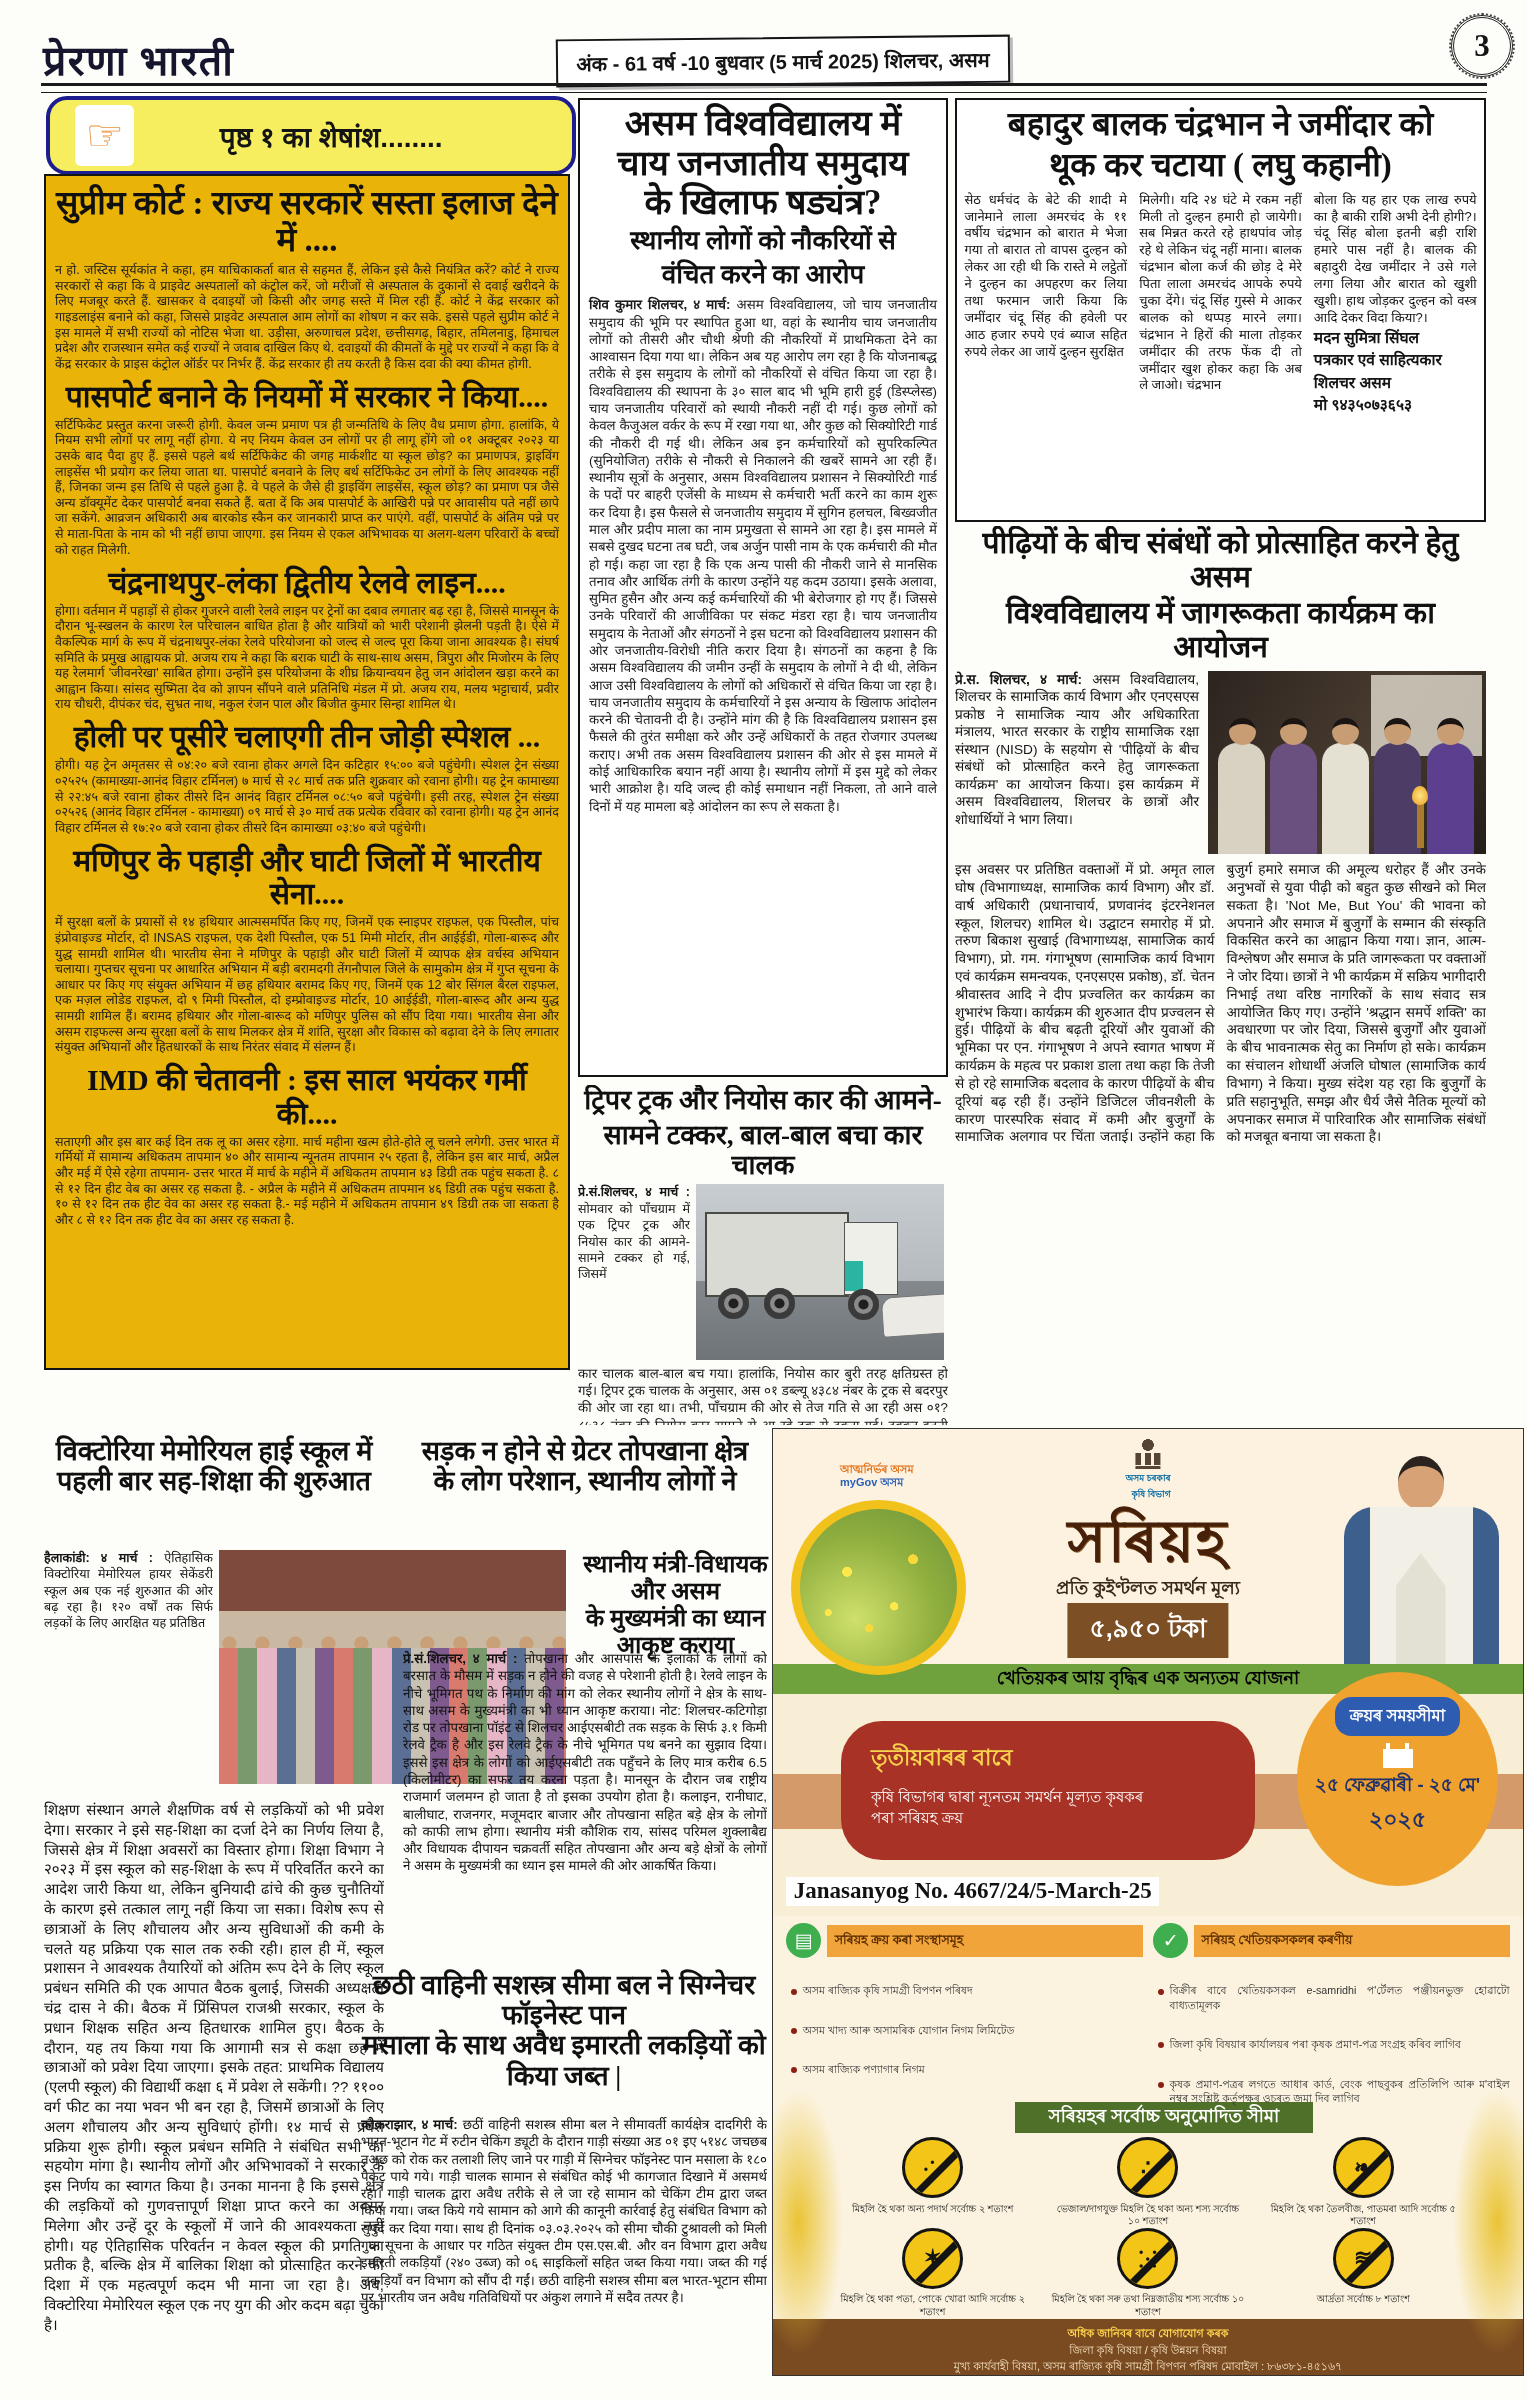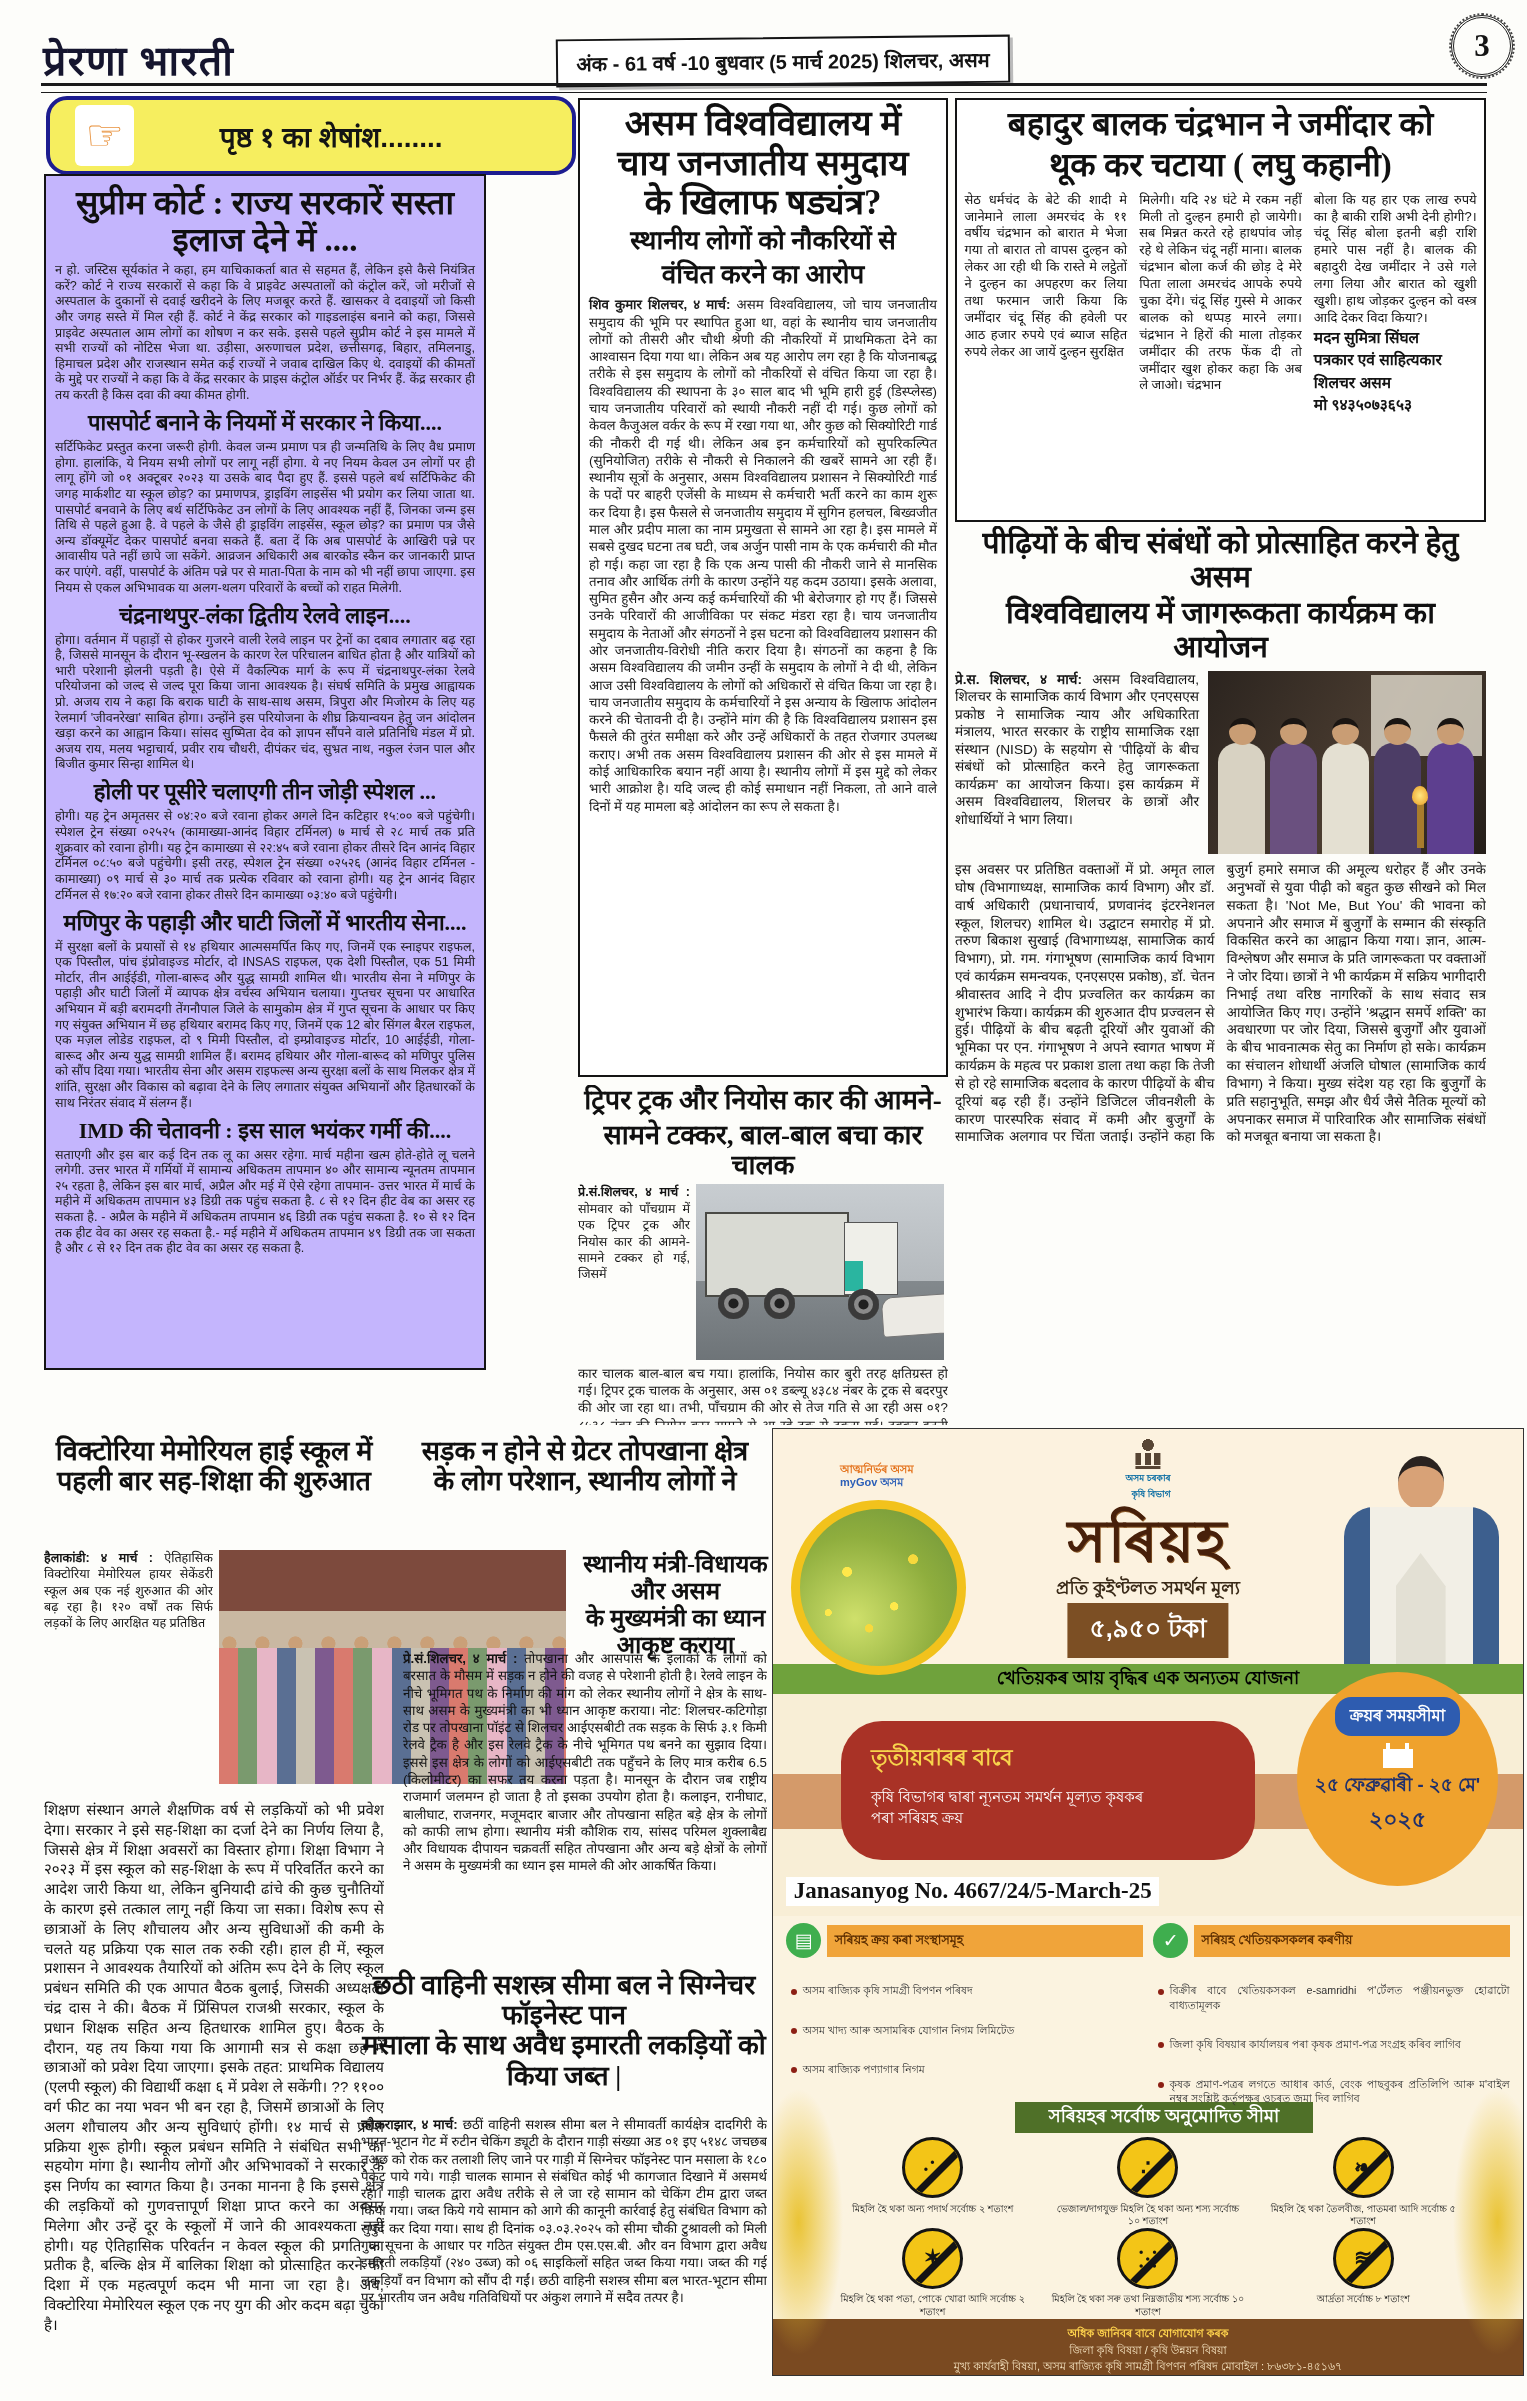--- a/index.html
+++ b/index.html
@@ -20,23 +20,23 @@
         outline:2.2px dotted #444;display:flex;align-items:center;justify-content:center;
         font-size:31px;font-weight:800;font-family:"Liberation Serif",serif;}
   #toprule{left:41px;top:83px;width:1446px;height:6px;border-top:3.7px solid #1b1b1b;border-bottom:1.5px solid #1b1b1b;}
   
   #banner{left:46px;top:96px;width:522px;height:71px;background:#f6ee5f;border:4.4px solid #1d1d90;
           border-radius:21px;display:flex;align-items:center;}
   #banner .finger{background:#fff;border-radius:6px;margin-left:25px;padding:0 10.4px;
                   font-size:43px;color:#e8923e;line-height:61px;}
   #banner .btxt{flex:1;text-align:center;font-size:28px;font-weight:800;margin-right:44px;}
   
-  #leftcol{left:44px;top:174px;width:442px;height:1196px;border:2.2px solid #141414;
-           padding:1.5px 9px;box-sizing:border-box;overflow:hidden;background:#c4b5fd;}
-  .art h2{font-size:22px;margin:7.4px 0 4.4px 0;}
+  #leftcol{left:44px;top:174px;width:526px;height:1196px;border:2.2px solid #141414;
+           padding:1.5px 9px;box-sizing:border-box;overflow:hidden;background:#eab308;}
+  .art h2{font-size:30px;margin:7.4px 0 4.4px 0;}
   .art .bt{font-size:12.6px;line-height:1.24;}
   #midcol1{left:578px;top:98px;width:370px;height:979px;border:2.2px solid #141414;background:#fff;
            padding:4.4px 9px;box-sizing:border-box;overflow:hidden;}
   #midcol1 .hl1{font-size:35px;}
   #midcol1 .hl2{font-size:26px;margin-top:4.4px;}
   #midcol1 .bt{font-size:13.3px;margin-top:7.4px;line-height:1.3;}
   #accident{left:578px;top:1085px;width:370px;height:340px;overflow:hidden;}
   #accident h2{font-size:27px;margin:0 0 4.4px 0;}
   .acc-row{display:flex;gap:6px;}
   .acc-lead{width:112px;font-size:12.6px;line-height:1.3;text-align:justify;}

